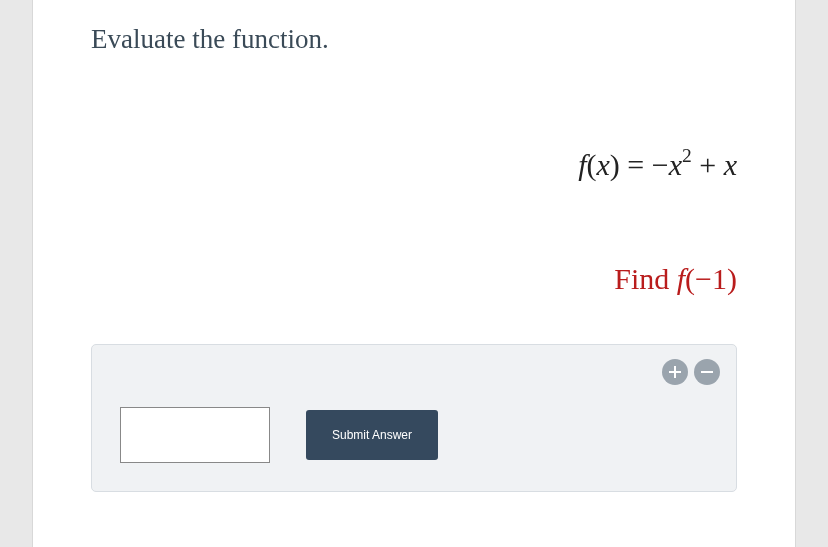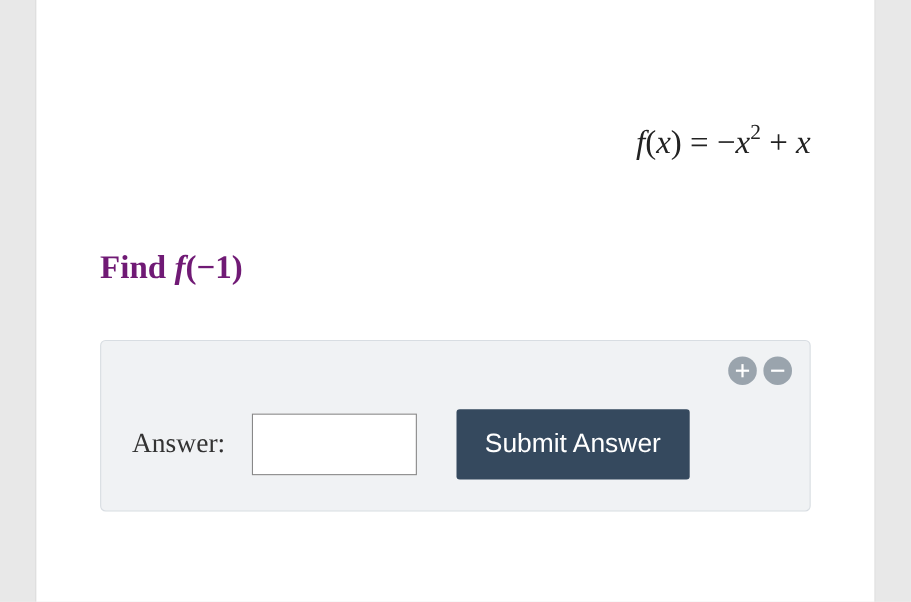--- a/index.html
+++ b/index.html
@@ -49,26 +49,25 @@
     font-style: normal;
   }
   .equation sup {
     font-size: 0.65em;
     font-style: normal;
     vertical-align: super;
     position: relative;
     top: -2px;
   }
   .find-line {
-    text-align: left;
+    text-align: right;
     margin-top: 80px;
     font-size: 30px;
-    color: #701a75;
+    color: #b91c1c;
     font-family: 'Cambria Math', 'STIX', 'Times New Roman', serif;
-    font-weight: bold;
   }
   .find-line .word {
     font-style: normal;
     font-family: Georgia, serif;
   }
   .find-line .fn {
     font-style: italic;
   }
   .find-line .paren, .find-line .arg {
     font-style: normal;
@@ -121,34 +120,35 @@
     border: 1px solid #888;
     background: #fff;
     font-size: 22px;
     padding: 0 8px;
     box-sizing: border-box;
   }
   .submit-btn {
     background: #35495e;
     color: #fff;
     border: none;
-    font-size: 24px;
+    font-size: 12px;
     font-family: -apple-system, 'Segoe UI', Arial, sans-serif;
     padding: 18px 26px;
     border-radius: 3px;
     cursor: pointer;
     margin-left: 12px;
   }
 </style>
 </head>
 <body>
 
 <div class="page-wrap">
   <div class="card">
 
+    <div class="instruction">Evaluate the function.</div>
 
     <div class="math-block">
       <span class="equation">
         <span>f</span><span class="paren">(</span><span>x</span><span class="paren">)</span>
         <span class="op"> = </span><span class="op">−</span><span>x</span><sup class="num">2</sup><span class="op"> + </span><span>x</span>
       </span>
     </div>
 
     <div class="find-line">
       <span class="word">Find</span>&nbsp;<span class="fn">f</span><span class="paren">(</span><span class="arg">−1</span><span class="paren">)</span>
@@ -163,20 +163,19 @@
             </svg>
         </div>
         <div class="zoom-btn">
           <svg viewBox="0 0 14 14">
               <rect x="1" y="6" width="12" height="2"></rect>
             </svg>
         </div>
       </div>
 
       <div class="answer-row">
-        <span class="answer-label">Answer:</span>
         <input class="answer-input" type="text" value="" style="">
         <button class="submit-btn">Submit Answer</button>
       </div>
     </div>
 
   </div>
 </div>
 
 </body></html>

